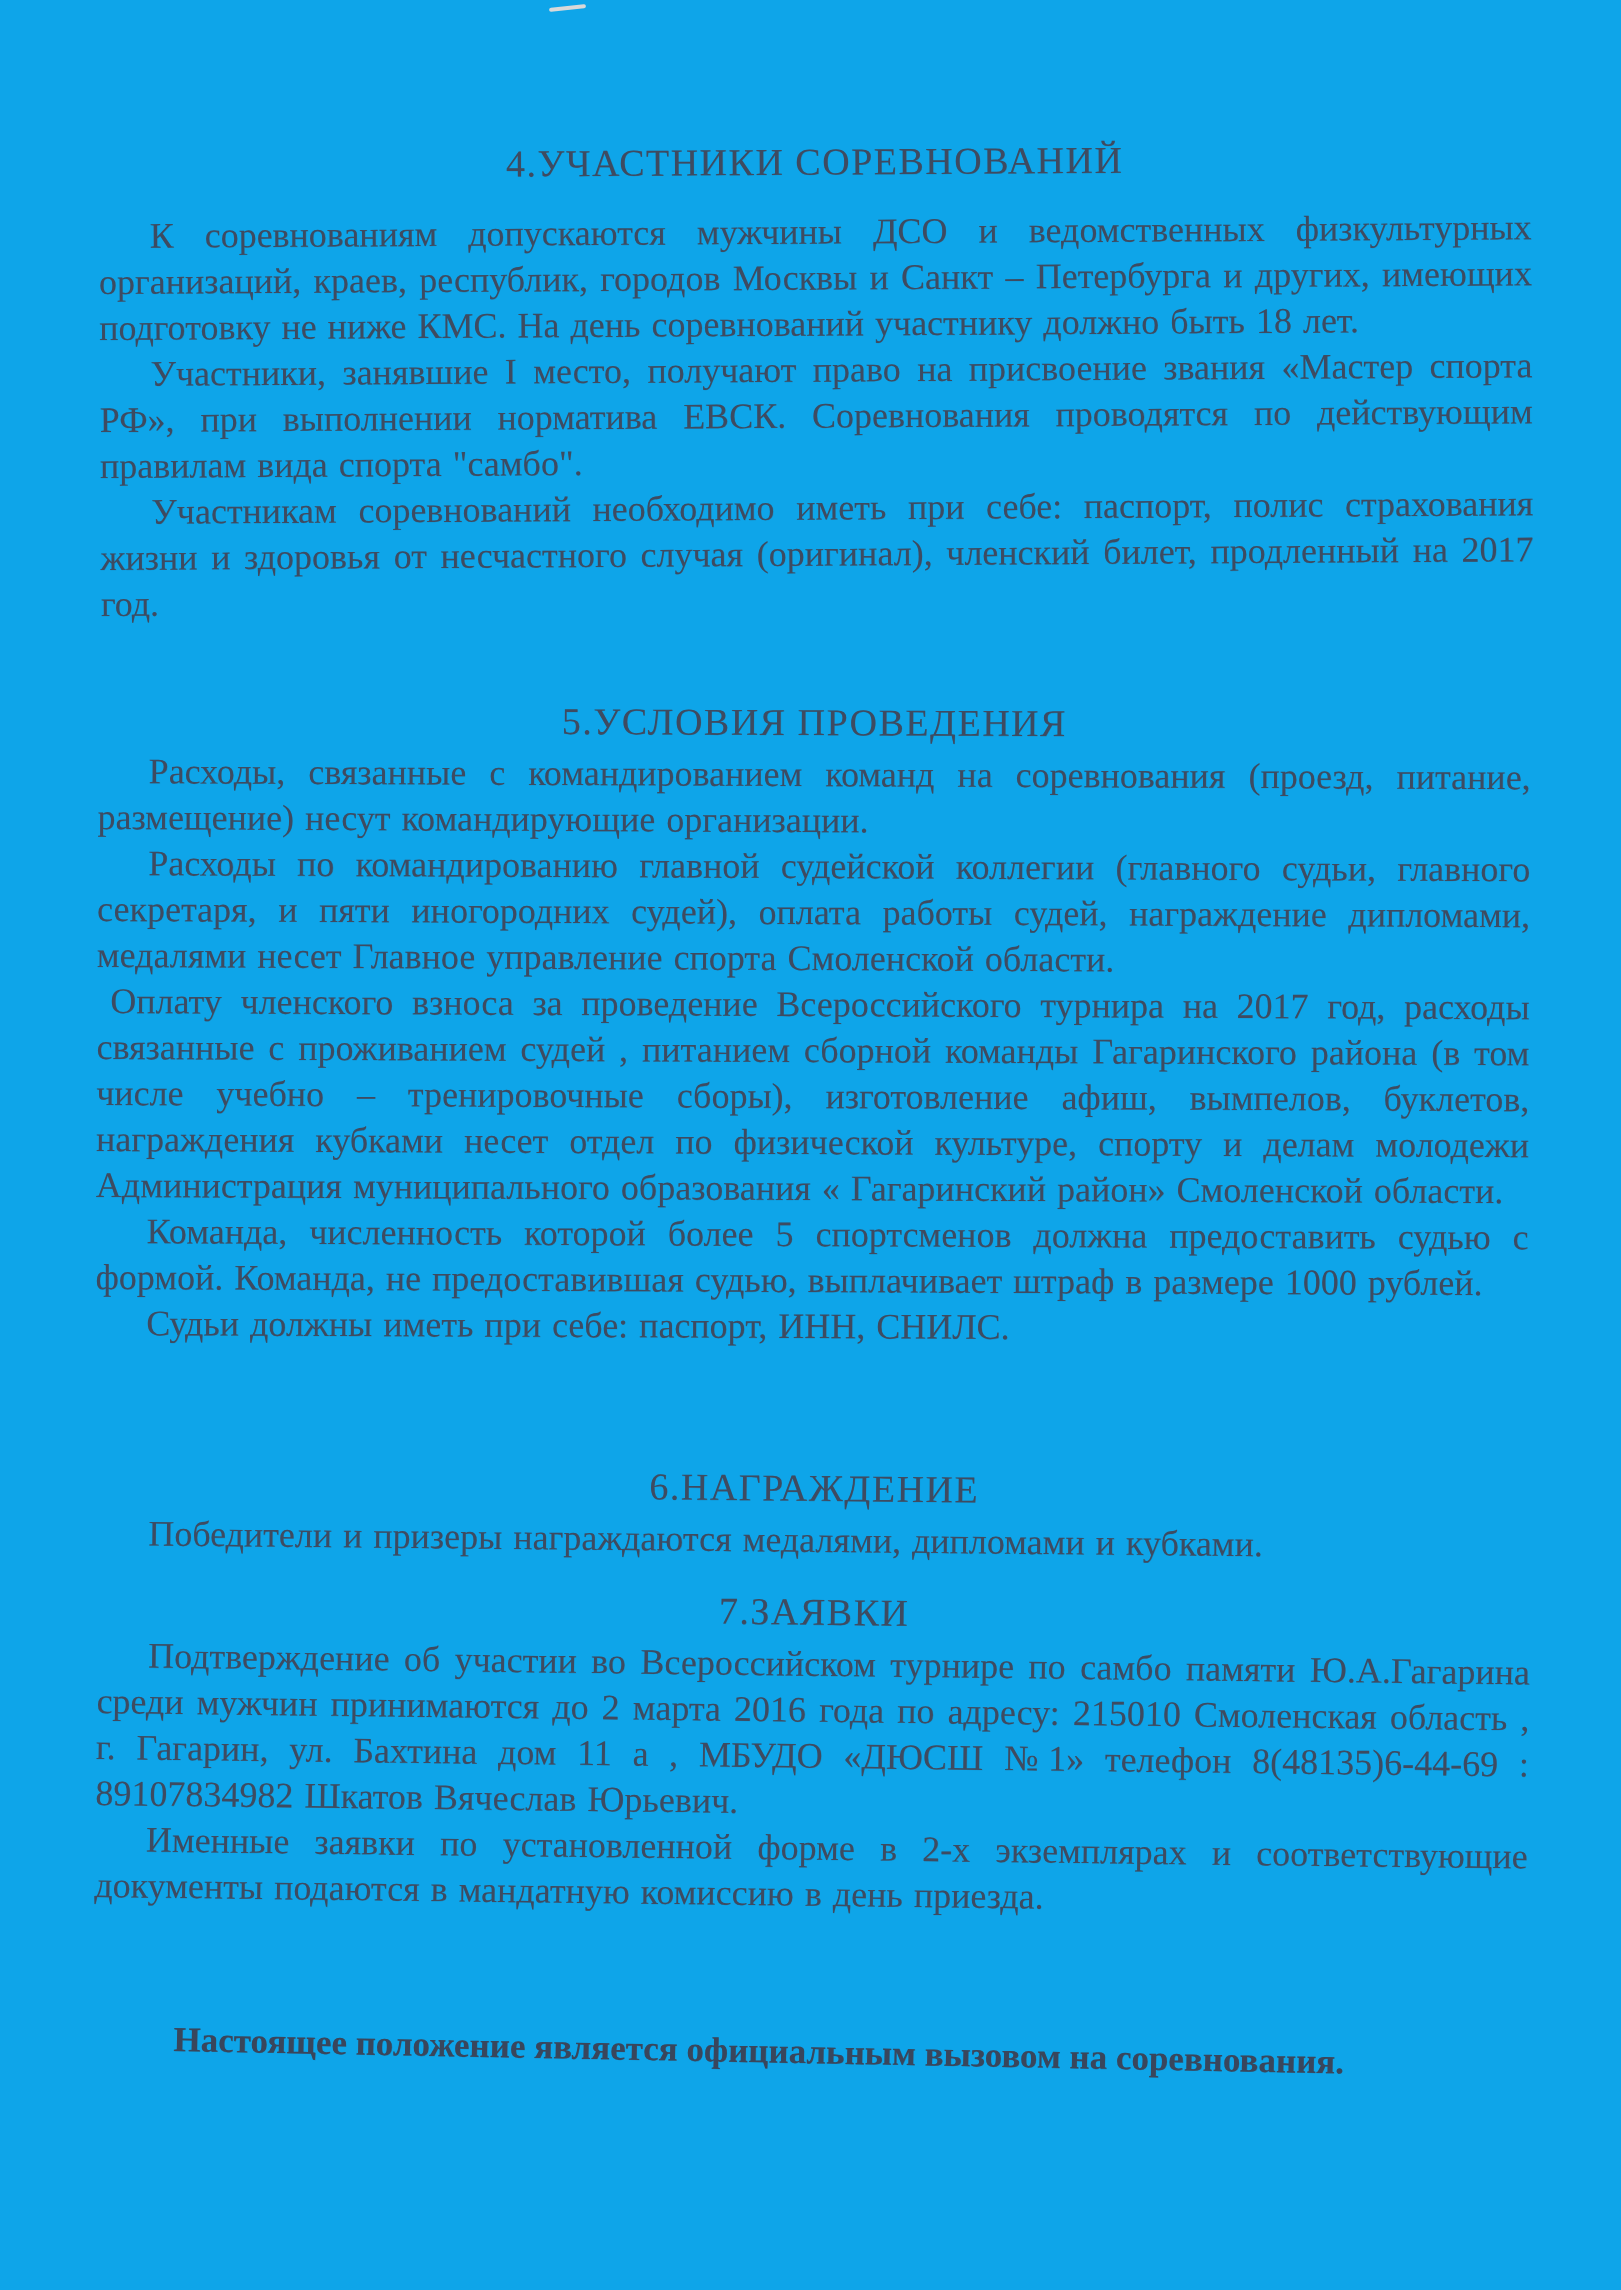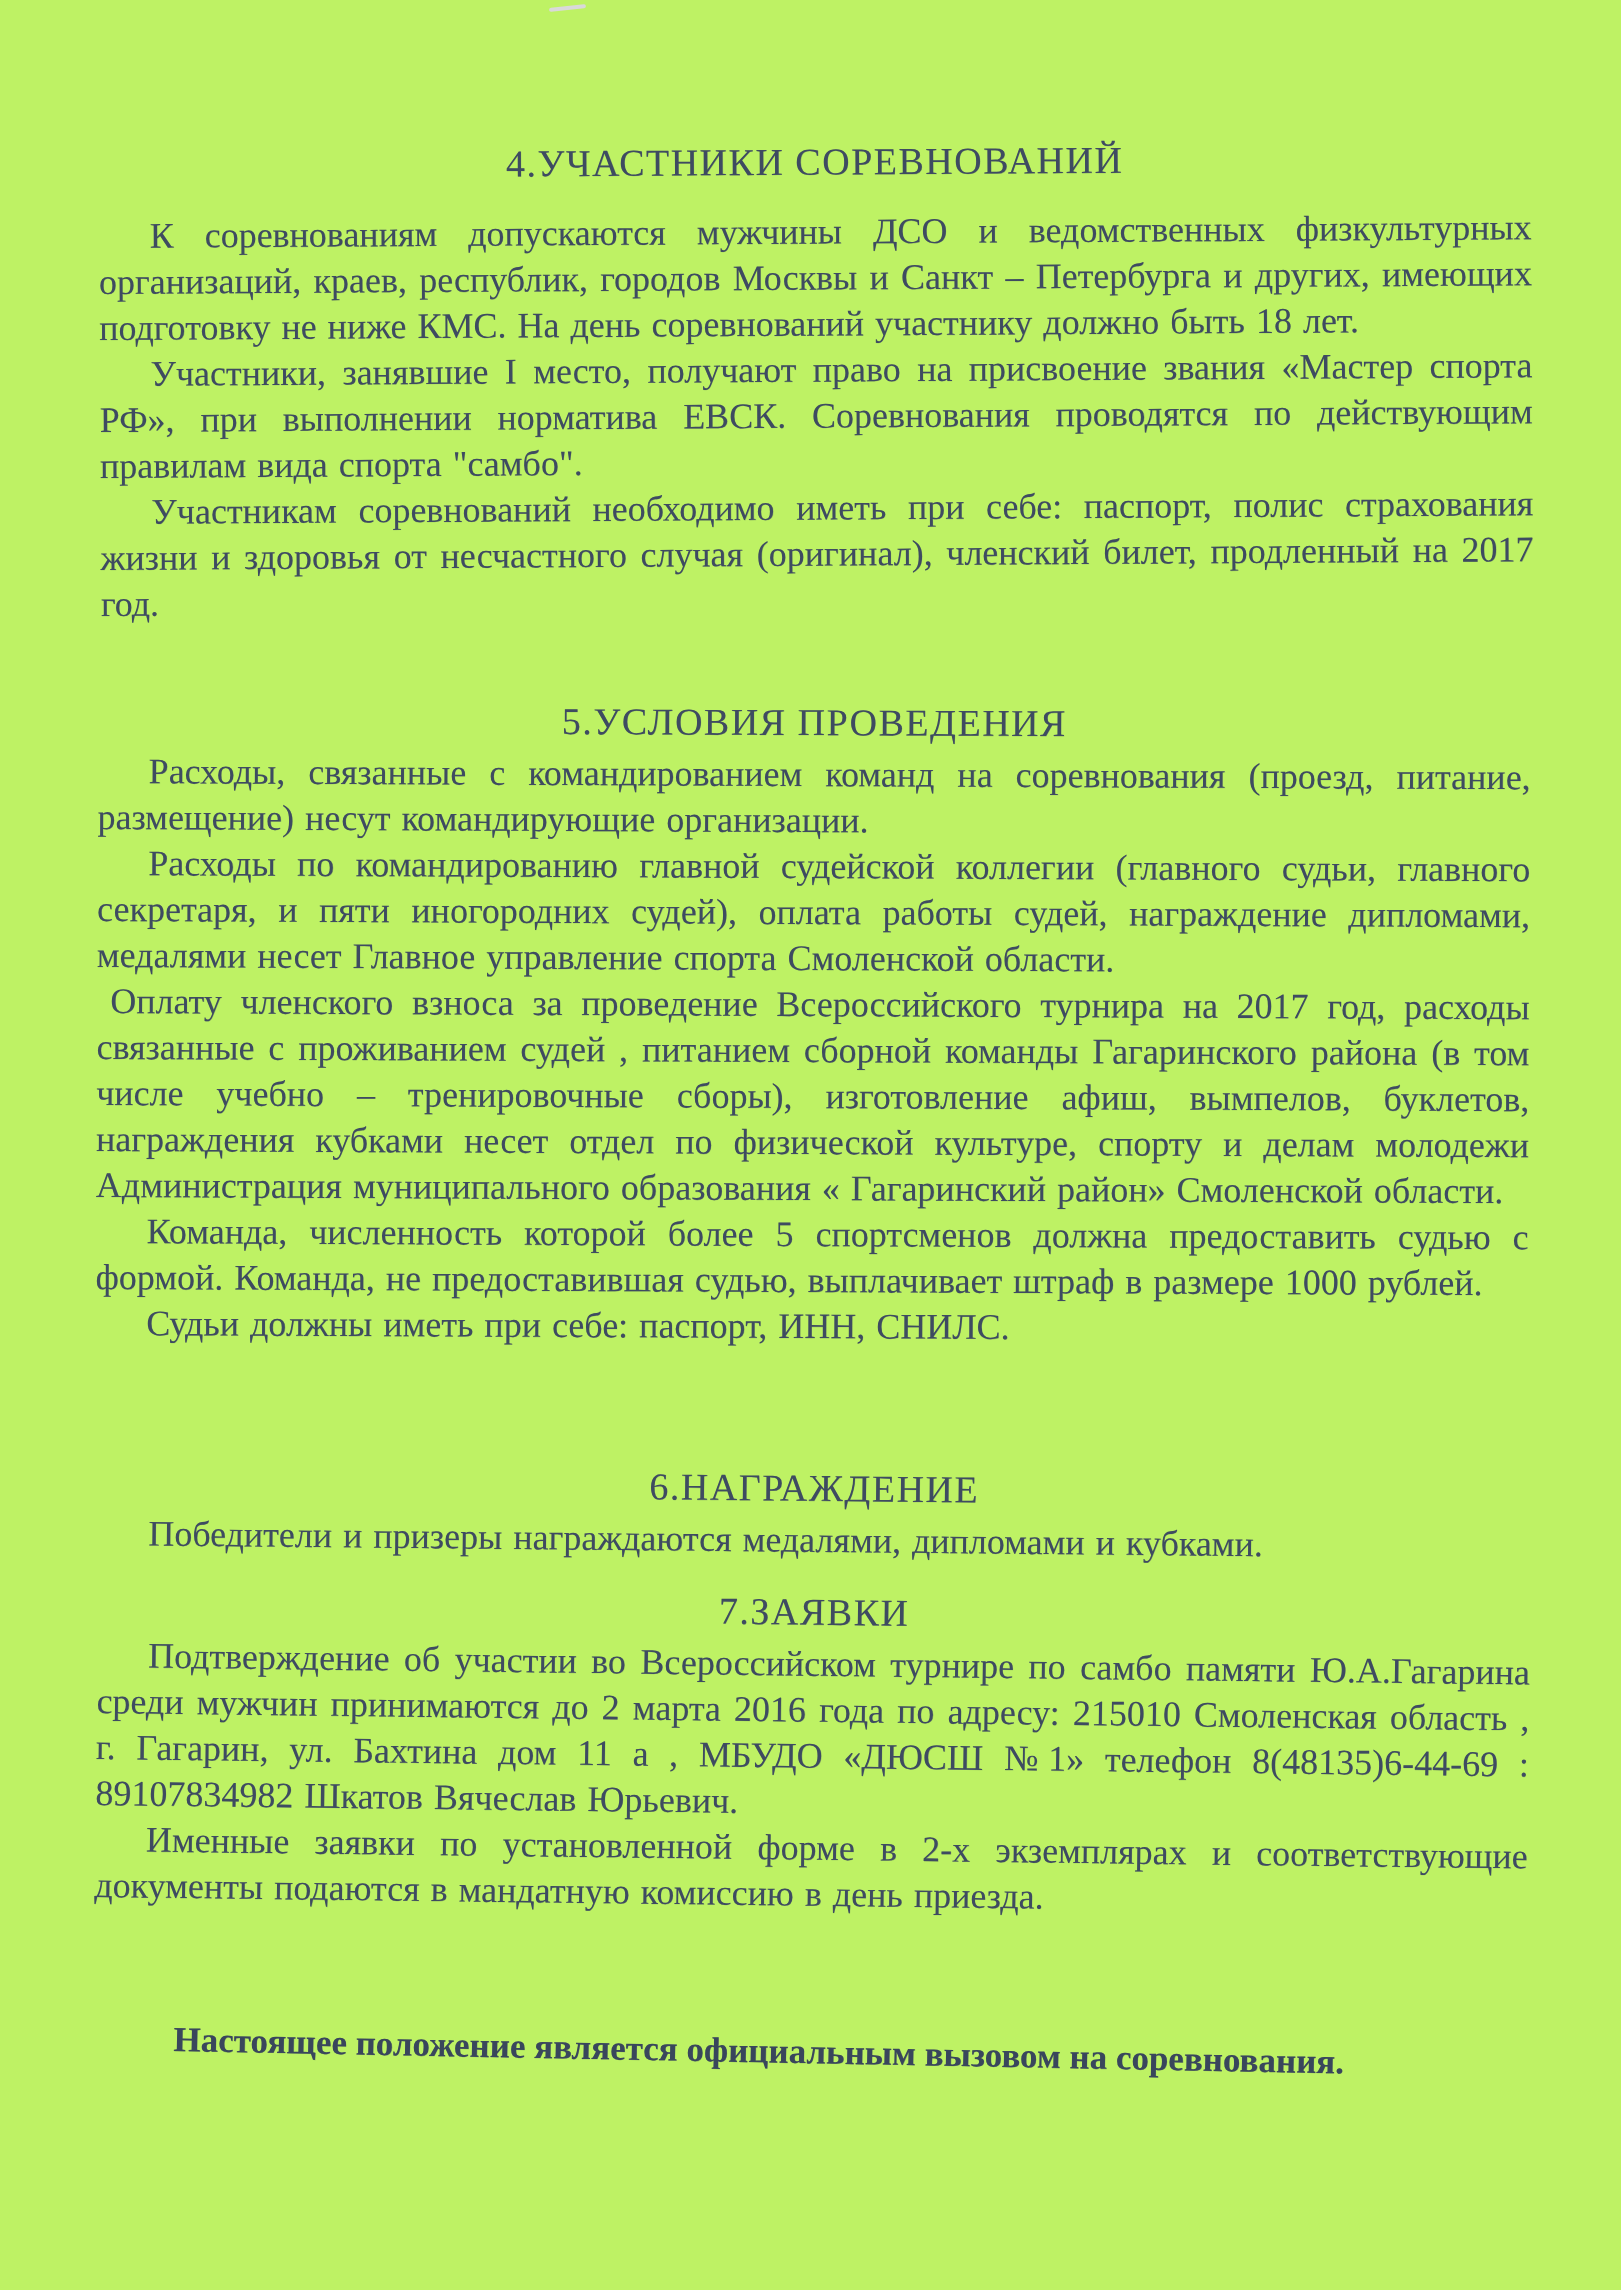--- a/index.html
+++ b/index.html
@@ -4,21 +4,21 @@
 <style>
   html, body {
     margin: 0;
     padding: 0;
     background: #ffffff;
   }
   .page {
     position: relative;
     width: 1621px;
     height: 2291px;
-    background: #bef264;
+    background: #0ea5e9;
     overflow: hidden;
     font-family: "Liberation Serif", "DejaVu Serif", serif;
     color: #3e4b61;
   }
   .scan-dash {
     position: absolute;
     left: 549px;
     top: 5.9px;
     width: 37px;
     height: 3.9px;

